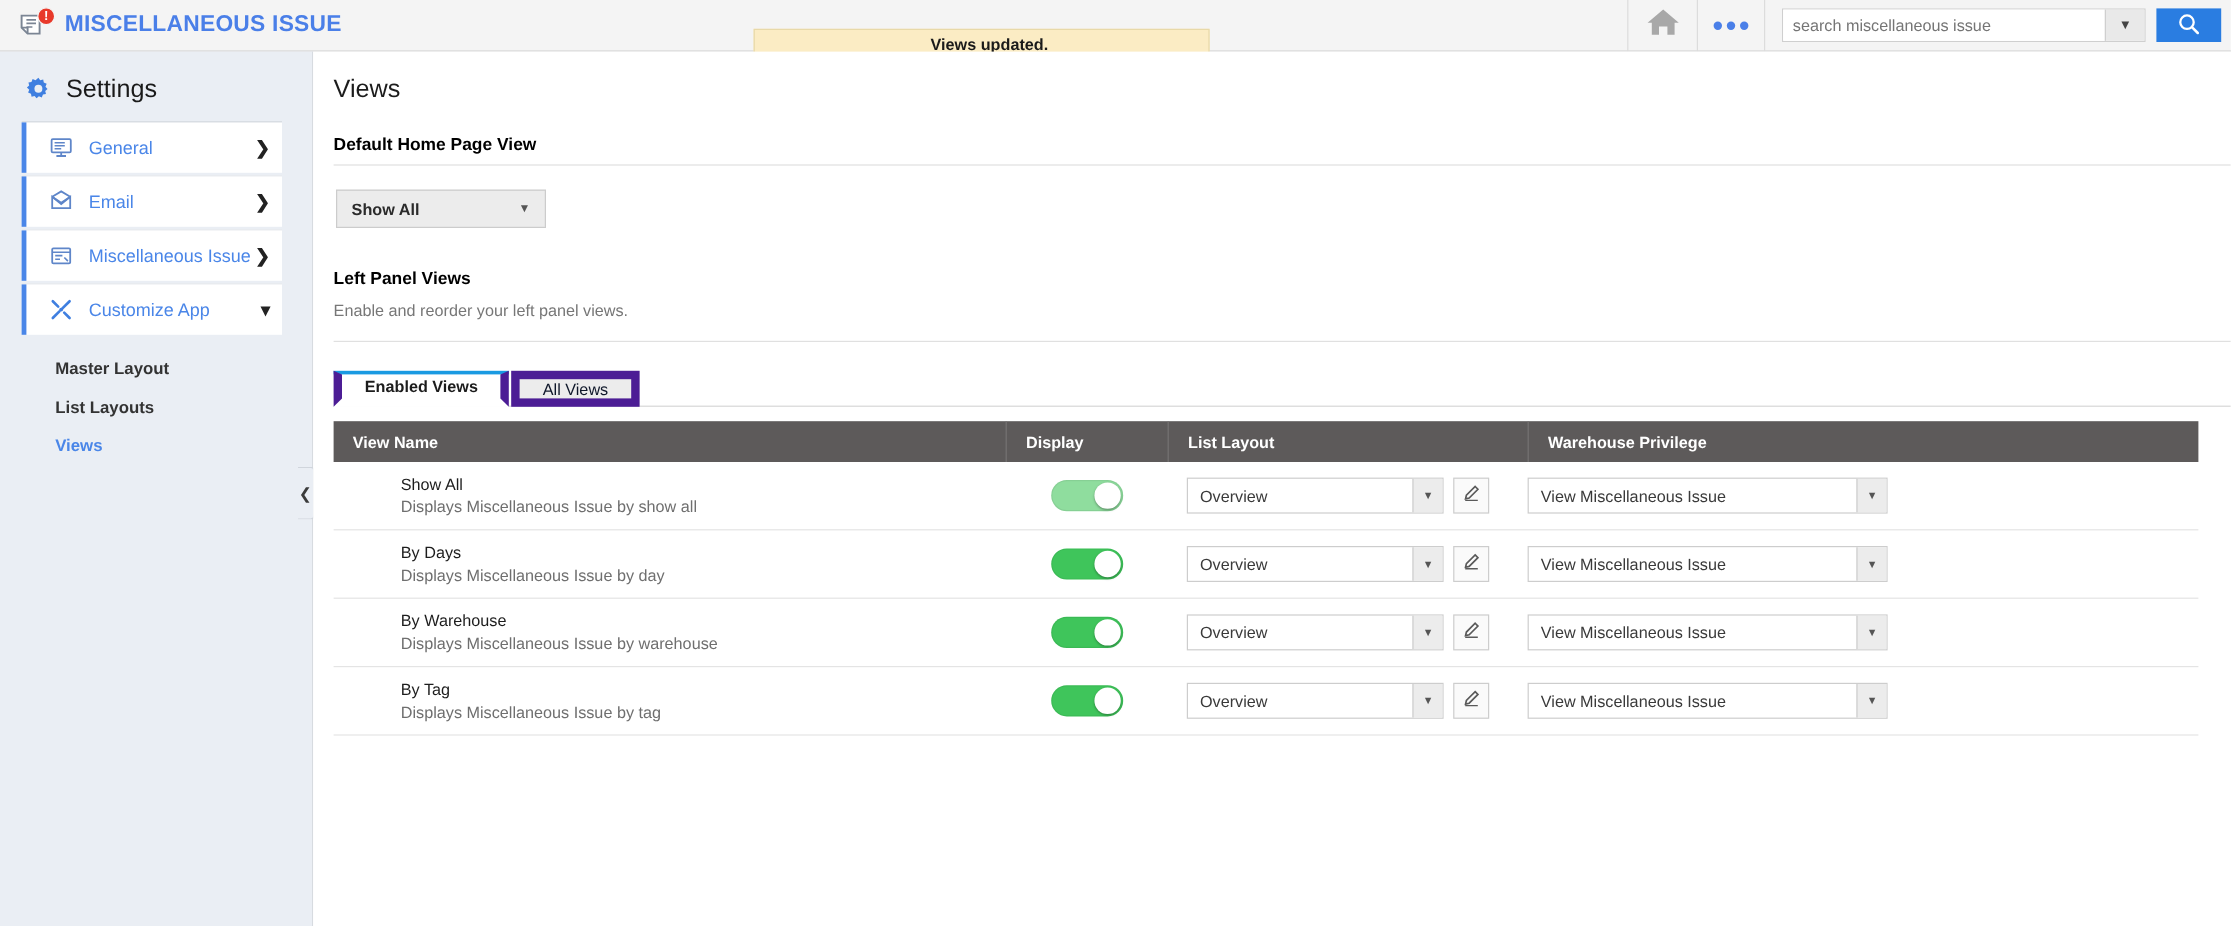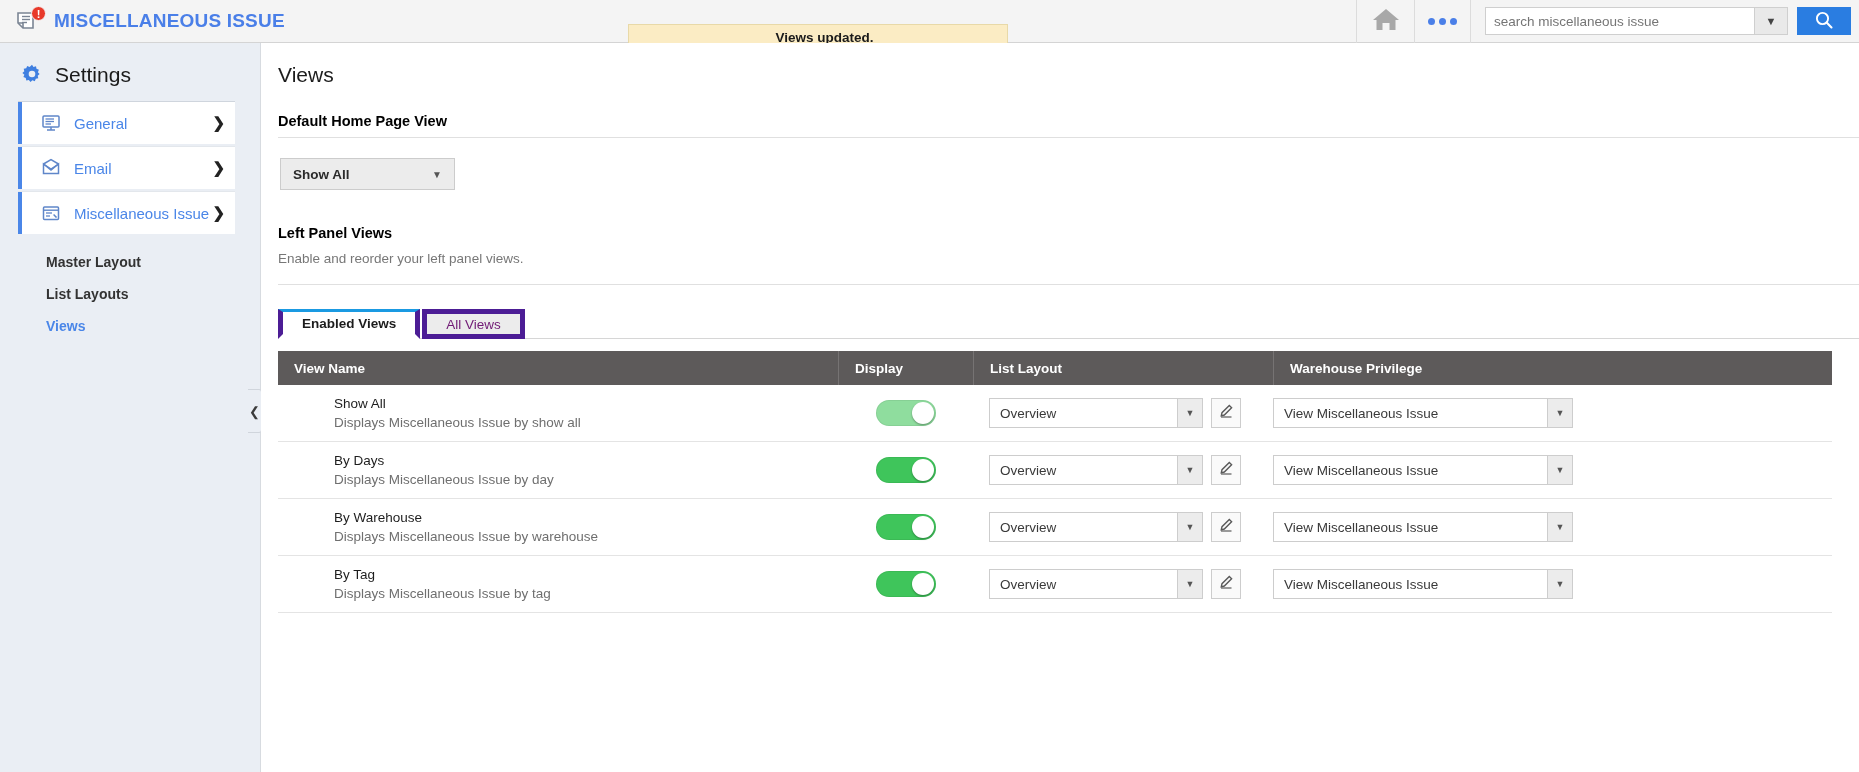--- a/index.html
+++ b/index.html
@@ -158,22 +158,22 @@
 
   .tabs { margin: 24px 0 0 17px; display: flex; align-items: flex-end; position: relative; }
   .tabs::after {
     content: ""; position: absolute; left: 0; right: 0; bottom: 0;
     height: 1px; background: #d6d6d6; z-index: 0;
   }
   .tab {
     position: relative; z-index: 1;
     height: 30px; padding: 0 19px;
     display: flex; align-items: center;
-    font-size: 13.5px; color: #701a75;
-    border: 5px solid #4c1d95; background: #ececec;
+    font-size: 13.5px; color: #0f172a;
+    border: 7px solid #4c1d95; background: #ececec;
     margin-right: 2px; cursor: pointer;
   }
   .tab.active {
     background: #fff; border-bottom-color: #fff;
     font-weight: bold; color: #1c1c1c;
     border-top: 3px solid #1a9ae2;
   }
 
   .table { margin: 12px 0 0 17px; width: 1554px; }
   .thead {
@@ -346,20 +346,32 @@
           <line x1="2.5" y1="7.2" x2="17.5" y2="7.2" stroke="#5f86c9" stroke-width="1.4"></line>
           <line x1="5" y1="10" x2="11" y2="10" stroke="#5f86c9" stroke-width="1.3"></line>
           <line x1="5" y1="13" x2="9" y2="13" stroke="#5f86c9" stroke-width="1.3"></line>
           <path d="M13 12 l2.4 2.4 M12.6 11.6 l3 3" stroke="#5f86c9" stroke-width="1.4"></path>
         </svg>
       </span>
       <span class="nlabel">Miscellaneous Issue</span>
       <span class="chev">❯</span>
     </div>
 
+    <div class="nav-item">
+      <span class="bar"></span>
+      <span class="nicon">
+        <svg width="20" height="20" viewBox="0 0 20 20">
+          <path d="M3 3 L7.5 7.5 M12.5 12.5 L17 17" stroke="#3f7fe0" stroke-width="2.2" stroke-linecap="round"></path>
+          <path d="M17 3 L11 9 M8.5 11.5 L3 17" stroke="#3f7fe0" stroke-width="2.2" stroke-linecap="round"></path>
+          <circle cx="10" cy="10" r="1.6" fill="#3f7fe0"></circle>
+        </svg>
+      </span>
+      <span class="nlabel">Customize App</span>
+      <span class="chev">▾</span>
+    </div>
   </div>
 
   <div class="subnav">
     <a>Master Layout</a>
     <a>List Layouts</a>
     <a class="active">Views</a>
   </div>
 </div>
 
 <div class="collapse-handle">

